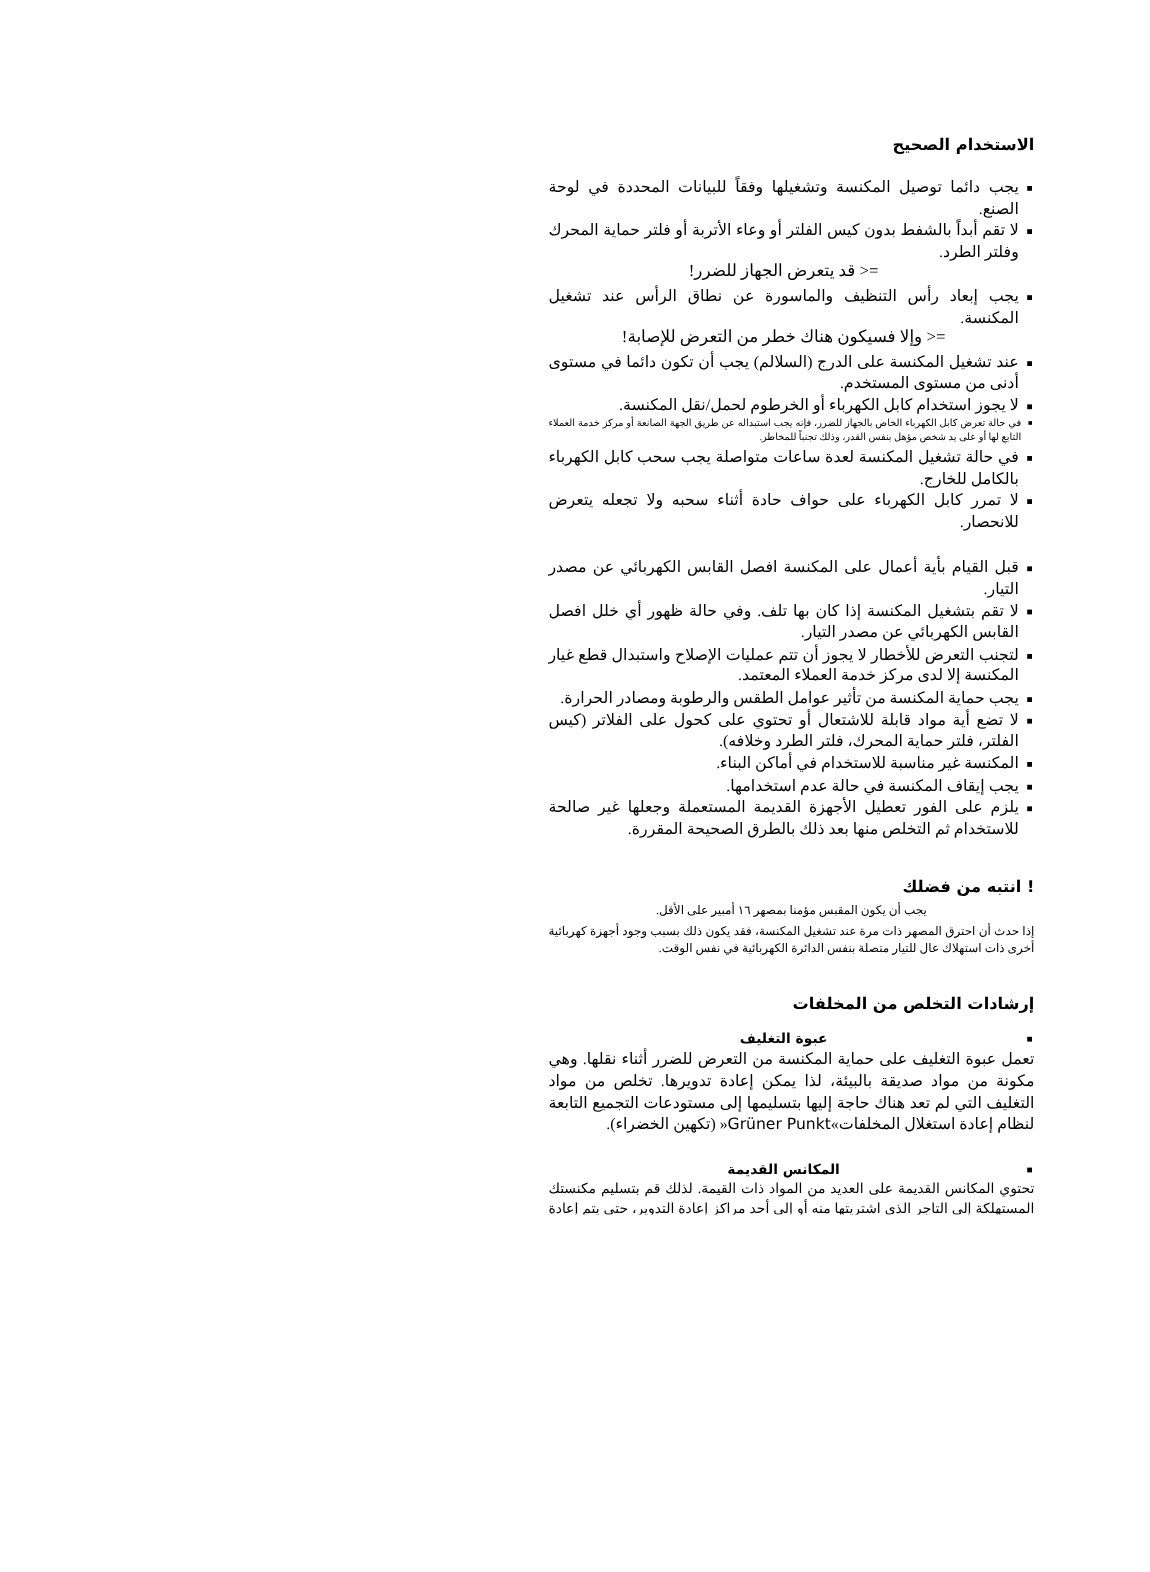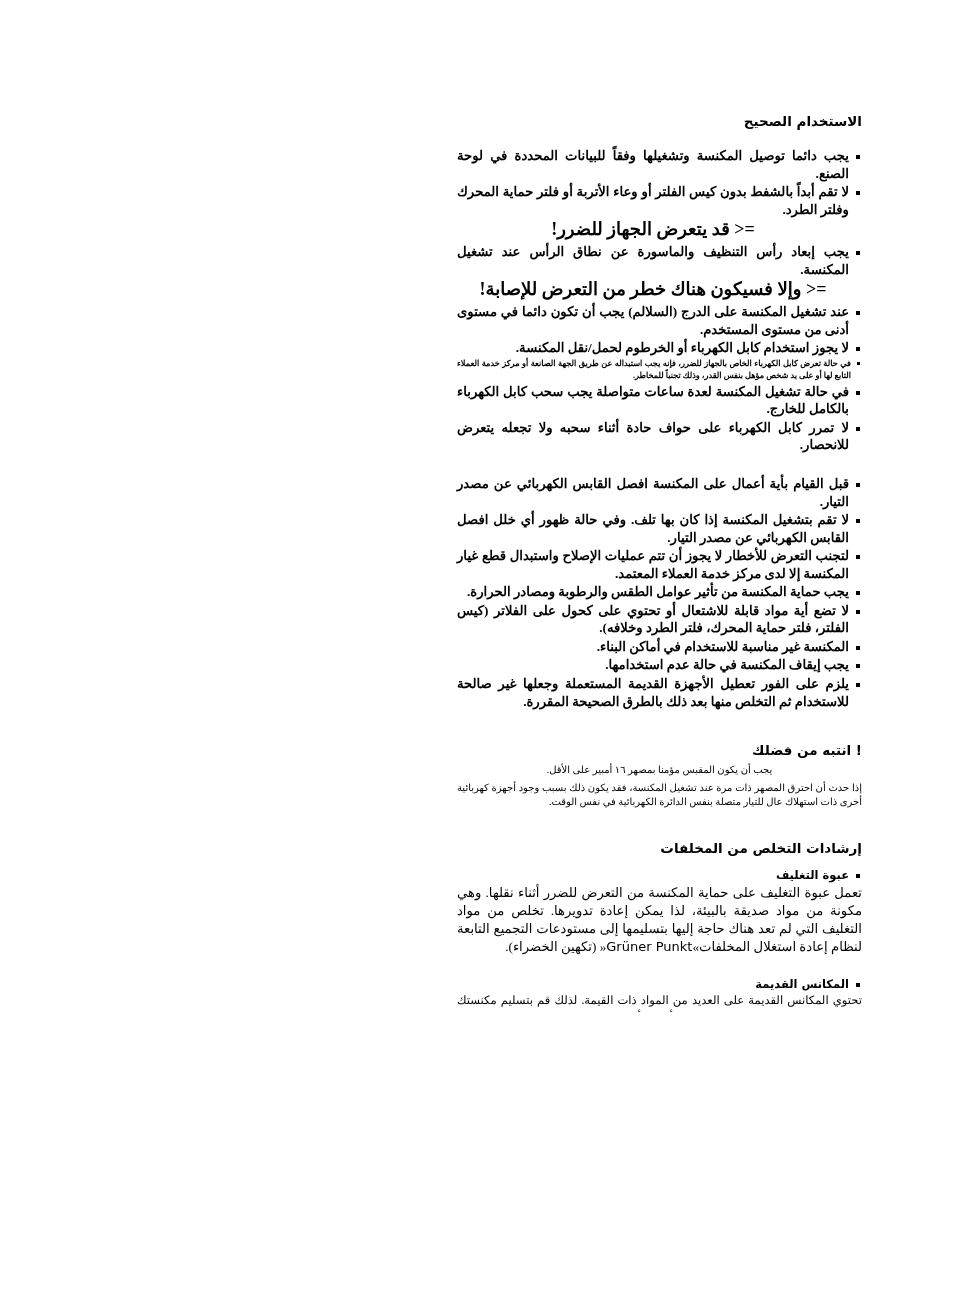--- a/index.html
+++ b/index.html
@@ -55,21 +55,20 @@
 
   .gap-after-title { height: 17px; }
   .gap-small { height: 10px; }
   .gap-medium { height: 20px; }
   .gap-large { height: 30px; }
 
   ul.bullets {
     list-style: none;
     margin: 0;
     padding: 0;
-    font-weight: bold;
   }
 
   li.bullet {
     position: relative;
     margin: 0 0 1px 0;
     padding: 0 13px 0 0;
     font-size: 13.2px;
     line-height: 1.33;
     text-align: justify;
     direction: rtl;
@@ -92,21 +91,21 @@
   }
   li.bullet.tiny::before {
     top: 4px;
     width: 3px;
     height: 3px;
   }
 
   
   .consequence {
     display: block;
-    font-size: 18px;
+    font-size: 14px;
     line-height: 1.33;
     text-align: center;
     direction: rtl;
     margin-top: 0;
   }
 
   
   p.para {
     margin: 4px 0 1px 0;
     padding: 0;
@@ -125,21 +124,21 @@
     padding: 0;
   }
   .sub-heading {
     position: relative;
     font-family: "DejaVu Sans", "Liberation Sans", sans-serif;
     font-weight: bold;
     font-size: 11.5px;
     line-height: 1.4;
     padding: 0 13px 0 0;
     margin: 0 0 1px 0;
-    text-align: right;
+    text-align: center;
     direction: rtl;
   }
   .sub-heading::before {
     content: "";
     position: absolute;
     top: 7px;
     right: 2px;
     width: 4px;
     height: 4px;
     background: #000000;

